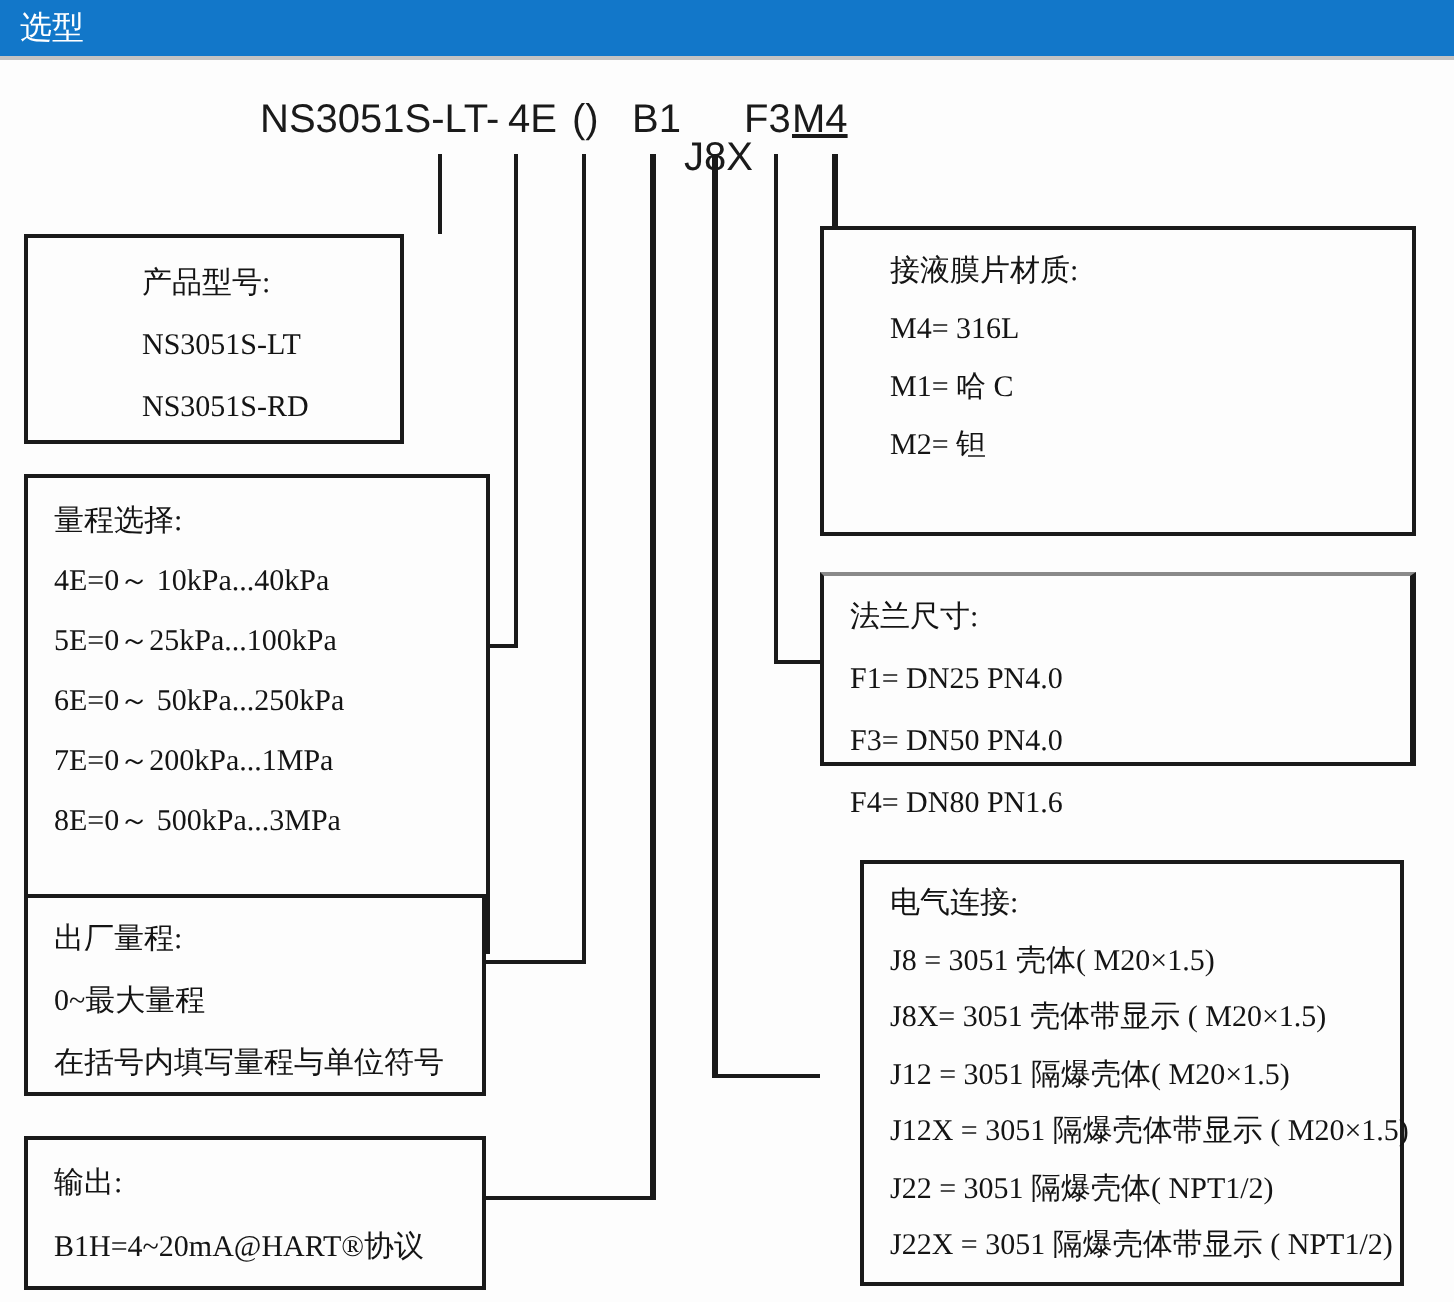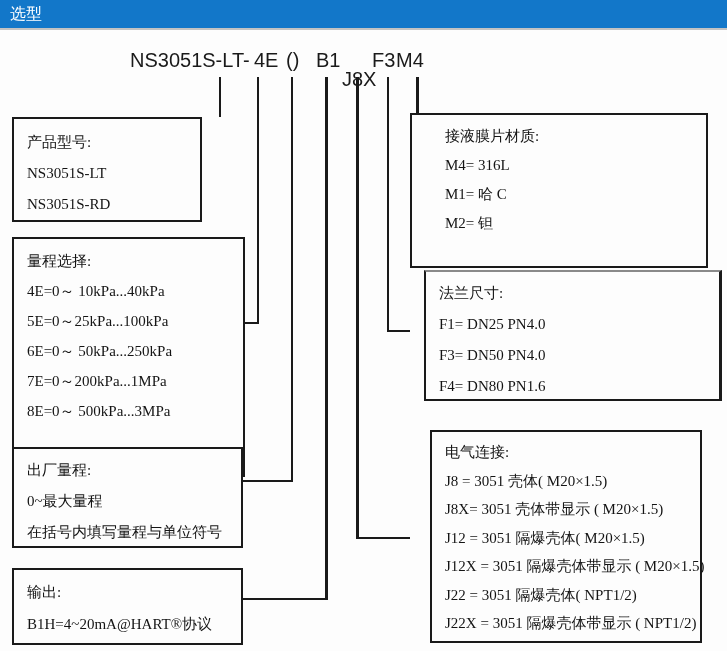--- a/index.html
+++ b/index.html
@@ -48,36 +48,36 @@
   <span class="hdr-label">选型</span>
 </div>
 
 <span class="model-seg" style="left:130px;">NS3051S-LT</span>
 <span class="model-seg" style="left:243px;">-</span>
 <span class="model-seg" style="left:254px;">4E</span>
 <span class="model-seg" style="left:286px;">()</span>
 <span class="model-seg" style="left:316px;">B1</span>
 <span class="model-seg" style="left:342px;margin-top:19px;">J8X</span>
 <span class="model-seg" style="left:372px;">F3</span>
-<span class="model-seg" style="left:396px;">M4</span>
+<span class="model-seg" style="left:396px;text-decoration:underline;">M4</span>
 
 <div class="vline" style="left:219px;top:77px;height:40px;"></div>
 <div class="vline" style="left:257px;top:77px;height:247px;"></div>
 <div class="hline" style="left:245px;top:322px;width:14px;"></div>
 <div class="vline" style="left:291px;top:77px;height:405px;"></div>
 <div class="hline" style="left:243px;top:480px;width:50px;"></div>
 <div class="vline thick" style="left:325px;top:77px;height:523px;"></div>
 <div class="hline" style="left:243px;top:598px;width:84px;"></div>
 <div class="vline thick" style="left:356px;top:77px;height:462px;"></div>
 <div class="hline" style="left:357px;top:537px;width:53px;"></div>
 <div class="vline" style="left:387px;top:77px;height:255px;"></div>
 <div class="hline" style="left:388px;top:330px;width:22px;"></div>
 <div class="vline thick" style="left:416px;top:77px;height:38px;"></div>
 
-<div class="spec-box" style="left:12px;top:117px;width:190px;height:105px;">
+<div class="spec-box" style="left:12px;top:117px;width:190px;height:105px;padding-left:44px;">
   <div style="padding-top:8px;line-height:31px;">
     <div class="row box-title">产品型号:</div>
     <div class="row">NS3051S-LT</div>
     <div class="row">NS3051S-RD</div>
   </div>
 </div>
 
 <div class="spec-box" style="left:12px;top:237px;width:233px;height:240px;">
   <div style="padding-top:7px;line-height:30px;">
     <div class="row box-title">量程选择:</div>
@@ -106,21 +106,21 @@
 
 <div class="spec-box" style="left:410px;top:113px;width:298px;height:155px;">
   <div style="padding-top:7px;line-height:29px;padding-left:20px;">
     <div class="row box-title">接液膜片材质:</div>
     <div class="row">M4= 316L</div>
     <div class="row">M1= 哈 C</div>
     <div class="row">M2= 钽</div>
   </div>
 </div>
 
-<div class="spec-box shadow-top" style="left:410px;top:270px;width:298px;height:131px;margin-left:14px;">
+<div class="spec-box shadow-top" style="left:410px;top:286px;width:298px;height:97px;">
   <div style="padding-top:6px;line-height:31px;">
     <div class="row box-title">法兰尺寸:</div>
     <div class="row">F1= DN25 PN4.0</div>
     <div class="row">F3= DN50 PN4.0</div>
     <div class="row">F4= DN80 PN1.6</div>
   </div>
 </div>
 
 <div class="spec-box" style="left:430px;top:430px;width:272px;height:213px;">
   <div style="padding-top:6px;line-height:28.5px;">

